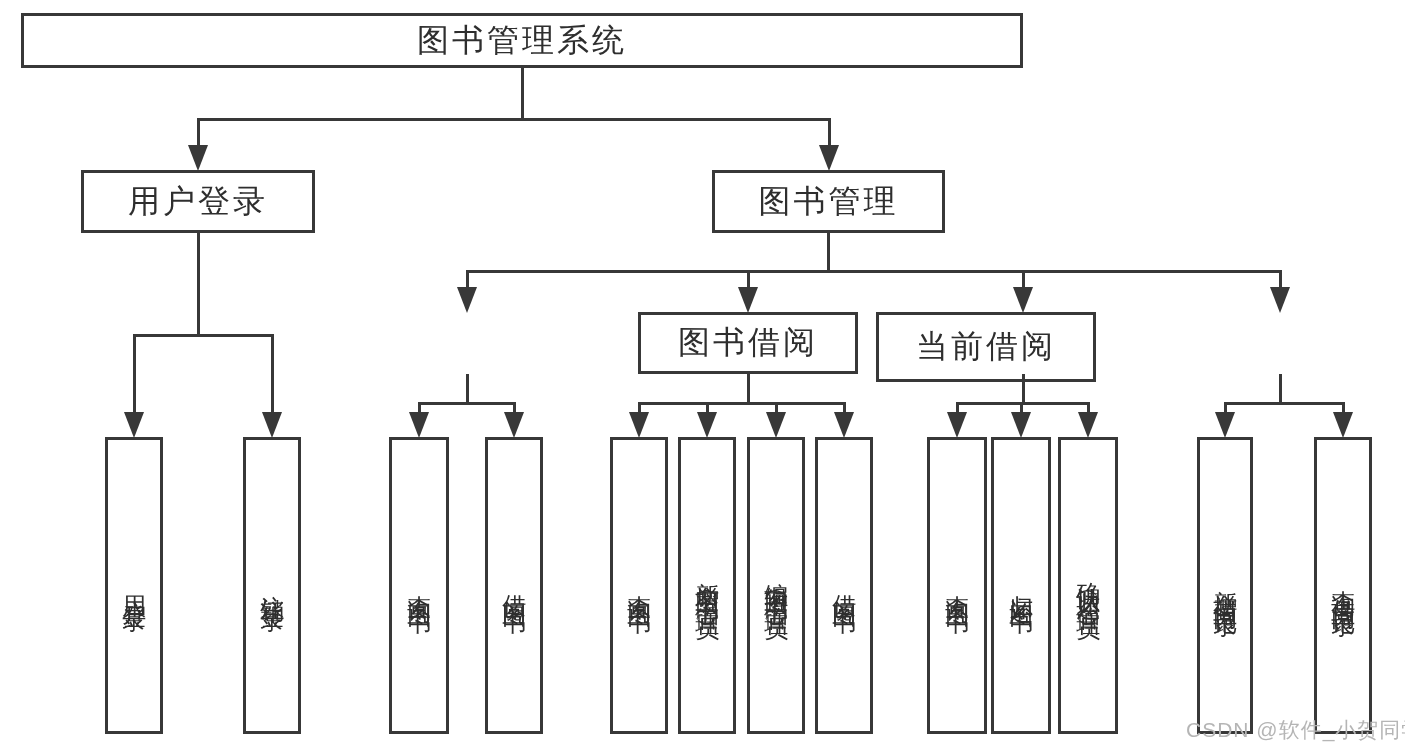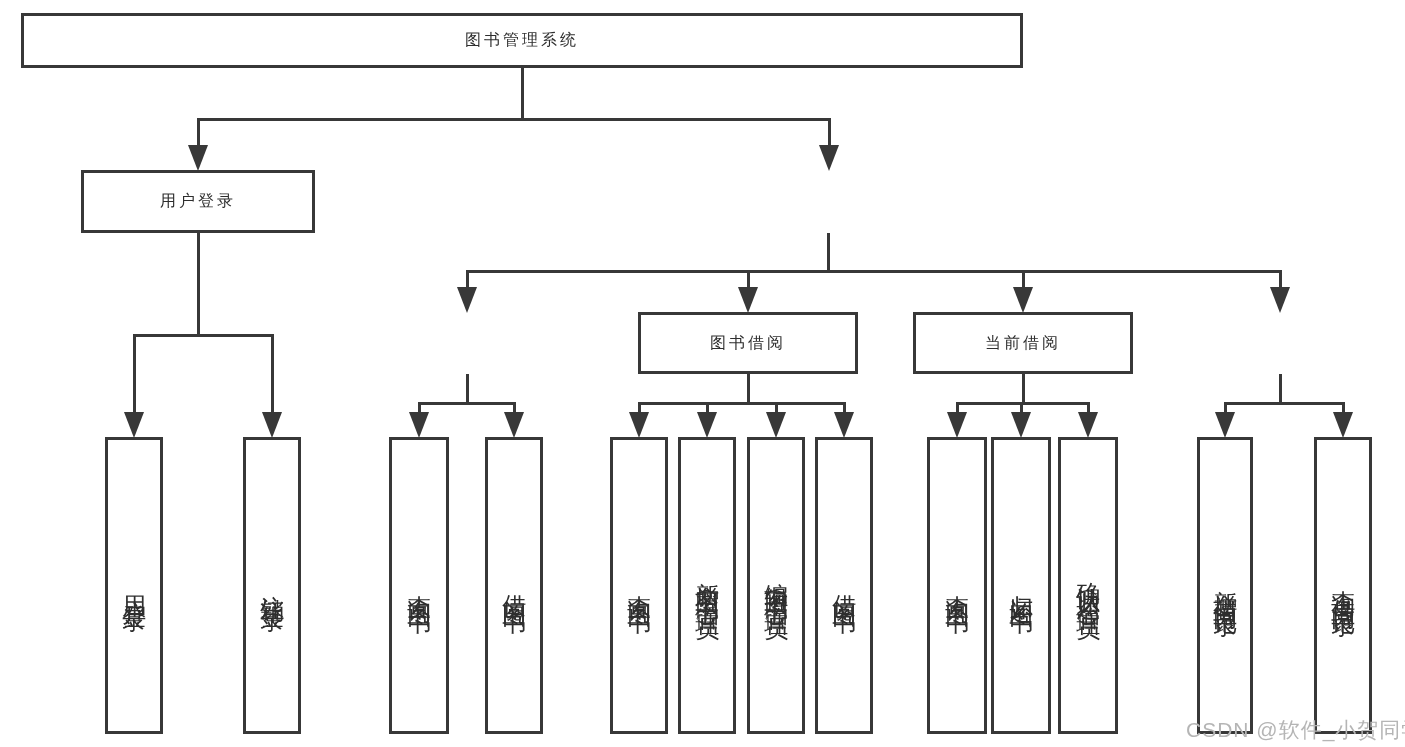--- a/index.html
+++ b/index.html
@@ -20,21 +20,21 @@
   .box{
     position:absolute;
     box-sizing:border-box;
     border:3px solid var(--line);
     background:#fff;
     display:flex;
     align-items:center;
     justify-content:center;
   }
   .h-box{
-    font-size:16px;
+    font-size:32px;
     letter-spacing:3px;
     white-space:nowrap;
   }
   .v-box span{
     writing-mode:vertical-rl;
     text-orientation:mixed;
     font-size:24px;
     letter-spacing:5px;
     line-height:1.1;
     white-space:nowrap;
@@ -65,25 +65,28 @@
 
 <div id="canvas">
 
   <div class="box h-box" style="left:21px;top:13px;width:1002px;height:55px;">
     <span>图书管理系统</span>
   </div>
 
   <div class="box h-box" style="left:81px;top:170px;width:234px;height:63px;">
     <span>用户登录</span>
   </div>
+  <div class="box h-box" style="left:712px;top:170px;width:233px;height:63px;">
+    <span>图书管理</span>
+  </div>
 
   <div class="box h-box" style="left:638px;top:312px;width:220px;height:62px;">
     <span>图书借阅</span>
   </div>
-  <div class="box h-box" style="left:913px;top:312px;width:220px;height:62px;align-items:center;">
+  <div class="box h-box" style="left:876px;top:312px;width:220px;height:70px;align-items:center;">
     <span>当前借阅</span>
   </div>
 
   <div class="box v-box" style="left:105px;top:437px;width:58px;height:297px;">
     <span>用户登录</span>
   </div>
   <div class="box v-box" style="left:243px;top:437px;width:58px;height:297px;">
     <span>注销登录</span>
   </div>
 

